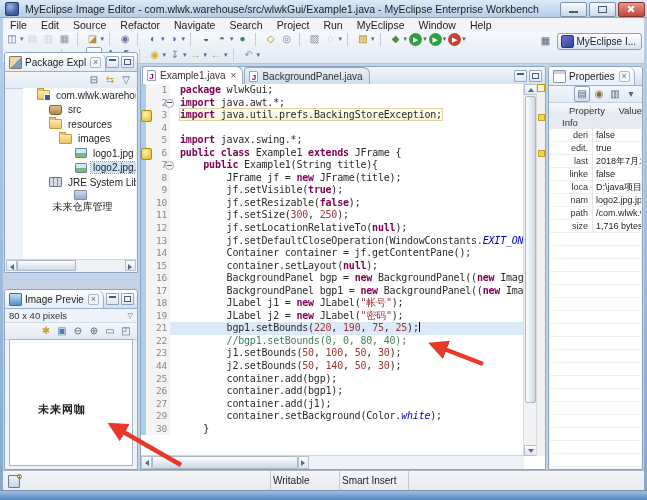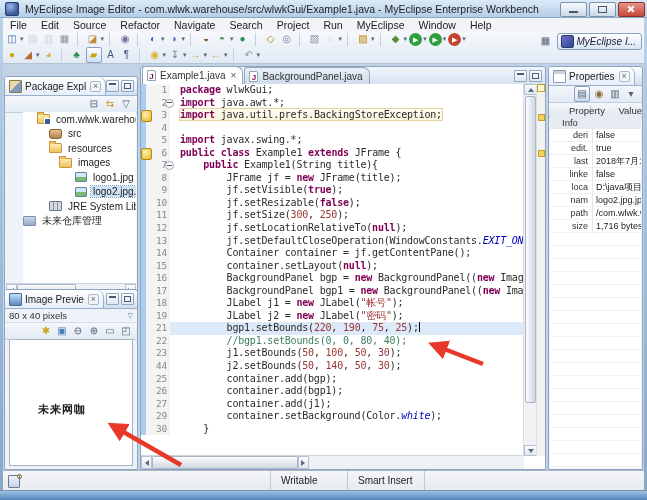--- a/index.html
+++ b/index.html
@@ -39,21 +39,21 @@
   .tbg.pressed{border:1px solid #8aa0c0;background:linear-gradient(#fdfeff,#cfe0f2);border-radius:2px;}
   .tbg.dis{opacity:.4;}
   .dd{font-size:7px;color:#56657a;margin-left:1px;}
   .tbsep{width:4px;height:13px;border-left:1px solid #c4cedc;margin:0 3px 0 4px;}
   .persp{position:absolute;right:5px;top:2px;height:16px;display:flex;align-items:center;}
   .perspopen{width:14px;height:14px;line-height:14px;text-align:center;font-size:10px;color:#55627a;}
   .perspbtn{display:flex;align-items:center;margin-left:4px;height:15px;padding:0 5px 0 3px;
     border:1px solid #8aa0bc;border-radius:3px;background:linear-gradient(#ffffff,#d8e4f2);}
   .persplogo{width:11px;height:11px;border-radius:2px;margin-right:3px;
     background:linear-gradient(135deg,#7a6ad0,#2a4a8a);border:1px solid #243a6a;}
-  .persplabel{font-size:10px;color:#223;font-style:italic;}
+  .persplabel{font-size:10px;color:#223;}
 
   
   .panel{position:absolute;border:1px solid #8ba6c4;background:#eef3fa;box-sizing:border-box;border-radius:3px 3px 0 0;}
   .phead{height:18px;background:linear-gradient(#fdfeff,#cfdff0);border-bottom:1px solid #9ab0cc;
     display:flex;align-items:center;position:relative;border-radius:3px 3px 0 0;}
   .ptab{display:flex;align-items:center;height:100%;padding:0 4px;background:linear-gradient(#ffffff,#e6eef8);
     border-right:1px solid #9ab0cc;border-radius:2px 7px 0 0;font-size:10px;color:#222;white-space:nowrap;}
   .pclose{margin-left:4px;font-size:9px;color:#667;border:1px solid #aab8c8;border-radius:2px;
     width:9px;height:9px;line-height:8px;text-align:center;background:#f4f7fa;}
   .pbtns{position:absolute;right:3px;top:3px;display:flex;gap:2px;}
@@ -154,21 +154,21 @@
   .pcol1{width:42px;text-align:right;padding-right:4px;box-sizing:border-box;color:#333;white-space:nowrap;overflow:hidden;}
   .pcol2{flex:1;padding-left:3px;border-left:1px solid #e4e8ee;white-space:nowrap;overflow:hidden;}
 
   
   .statusbar{position:absolute;left:0;top:470px;width:647px;height:20px;background:linear-gradient(#f4f6f8,#e8ebef);
     border-top:1px solid #a8b4c4;box-sizing:border-box;}
   .sbicon{position:absolute;left:8px;top:4px;width:10px;height:11px;border:1px solid #6a7a96;border-radius:1px;
     background:linear-gradient(#eef4fa,#c2d4e8);}
   .sbicon::after{content:"";position:absolute;right:-3px;top:-2px;width:3px;height:3px;border:1px solid #8a6a1a;border-radius:50%;}
   .scells{position:absolute;left:270px;top:0;height:100%;display:flex;}
-  .scell{width:66px;padding-left:10px;font-size:10px;color:#222;line-height:19px;border-left:1px solid #c2cad4;white-space:nowrap;}
+  .scell{width:66px;padding-left:2px;font-size:10px;color:#222;line-height:19px;border-left:1px solid #c2cad4;white-space:nowrap;}
   .scell:last-child{border-right:1px solid #c2cad4;}
 
   .bottomedge{position:absolute;left:0;top:490px;width:647px;height:10px;
     background:linear-gradient(#9cc0e4,#4d7fb5);border-top:1px solid #7d93ad;}
 
   .arrows{position:absolute;left:0;top:0;pointer-events:none;z-index:60;}
 </style>
 </head>
 <body>
 
@@ -329,21 +329,21 @@
       </div>
     <div class="persp">
       <span class="perspopen">▦</span>
       <span class="perspbtn">
         <span class="persplogo"></span>
         <span class="persplabel">MyEclipse I...</span>
       </span>
     </div>
   </div>
 
-  <div class="panel" style="left:4px;top:76px;width:134px;height:221px;">
+  <div class="panel" style="left:4px;top:52px;width:134px;height:221px;">
     <div class="phead">
       <span class="ptab">
         <span class="hico pkg"></span>
         <span>Package Expl</span>
         <span class="pclose">×</span>
       </span>
       <span class="pbtns">
         <span class="pbtn mn"></span>
         <span class="pbtn mx"></span>
       </span>
@@ -381,21 +381,21 @@
           <span class="tlabel">logo1.jpg</span>
         </div>
         <div class="trow sel" style="padding-left: 52px;">
           <span class="tico imgfile"></span>
           <span class="tlabel">logo2.jpg.jpg</span>
         </div>
         <div class="trow" style="padding-left: 26px;">
           <span class="tico library"></span>
           <span class="tlabel">JRE System Library [Jav</span>
         </div>
-        <div class="trow" style="">
+        <div class="trow" style="padding-left: 6px; flex-direction: column;">
           <span class="tico closedproj"></span>
           <span class="tlabel">未来仓库管理</span>
         </div>
       </div>
     <div class="hscroll">
       <span class="sarrow left"></span>
       <span class="sthumb" style="width:45%;"></span>
       <span class="spacer"></span>
       <span class="sarrow right"></span>
     </div>

